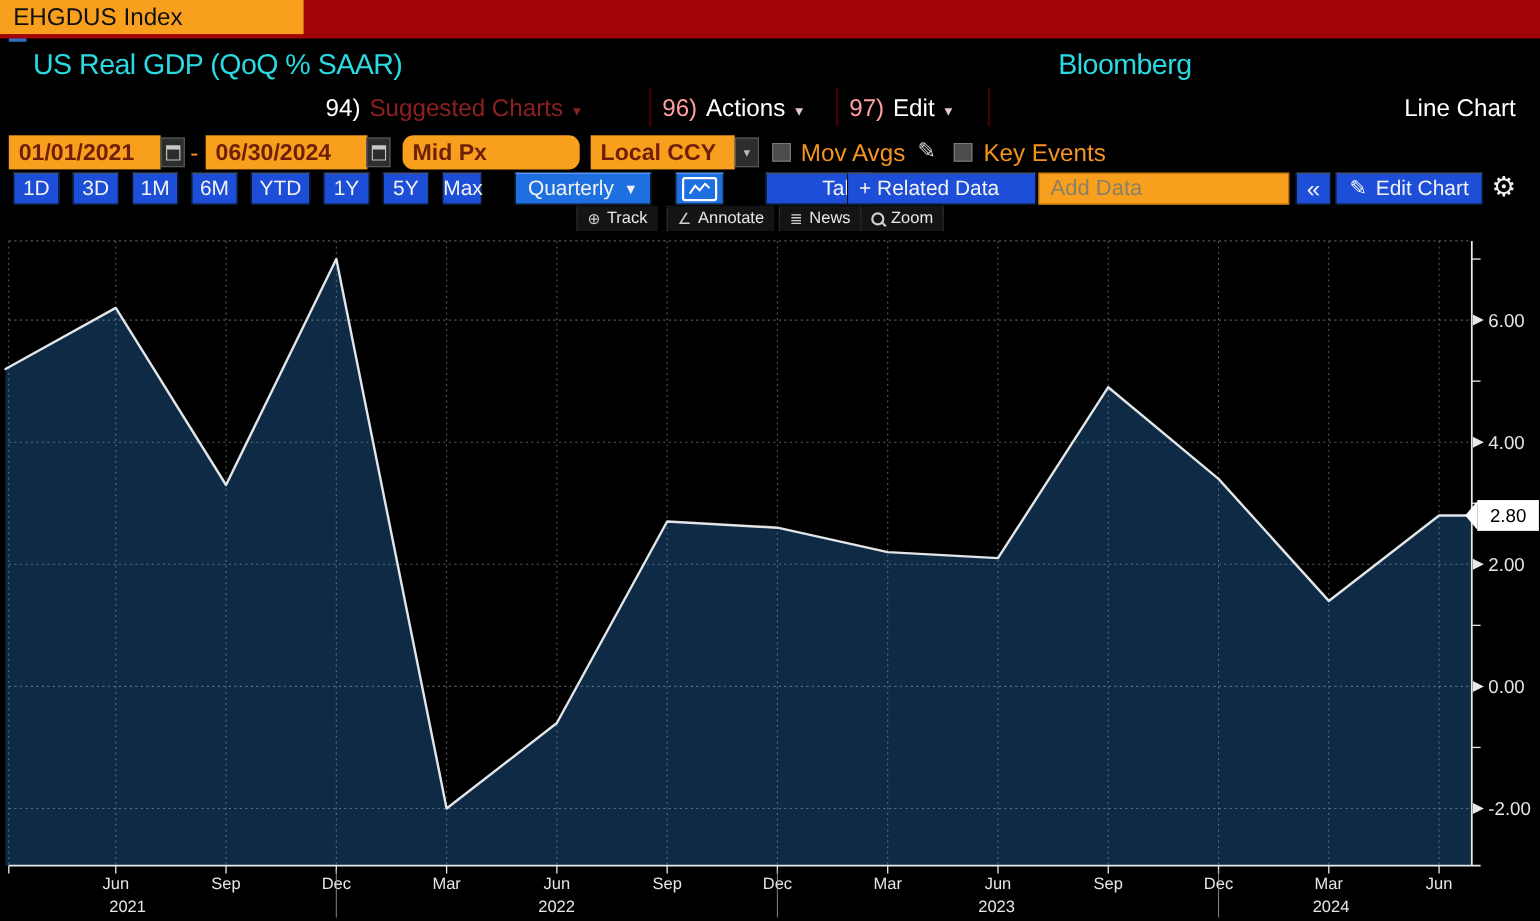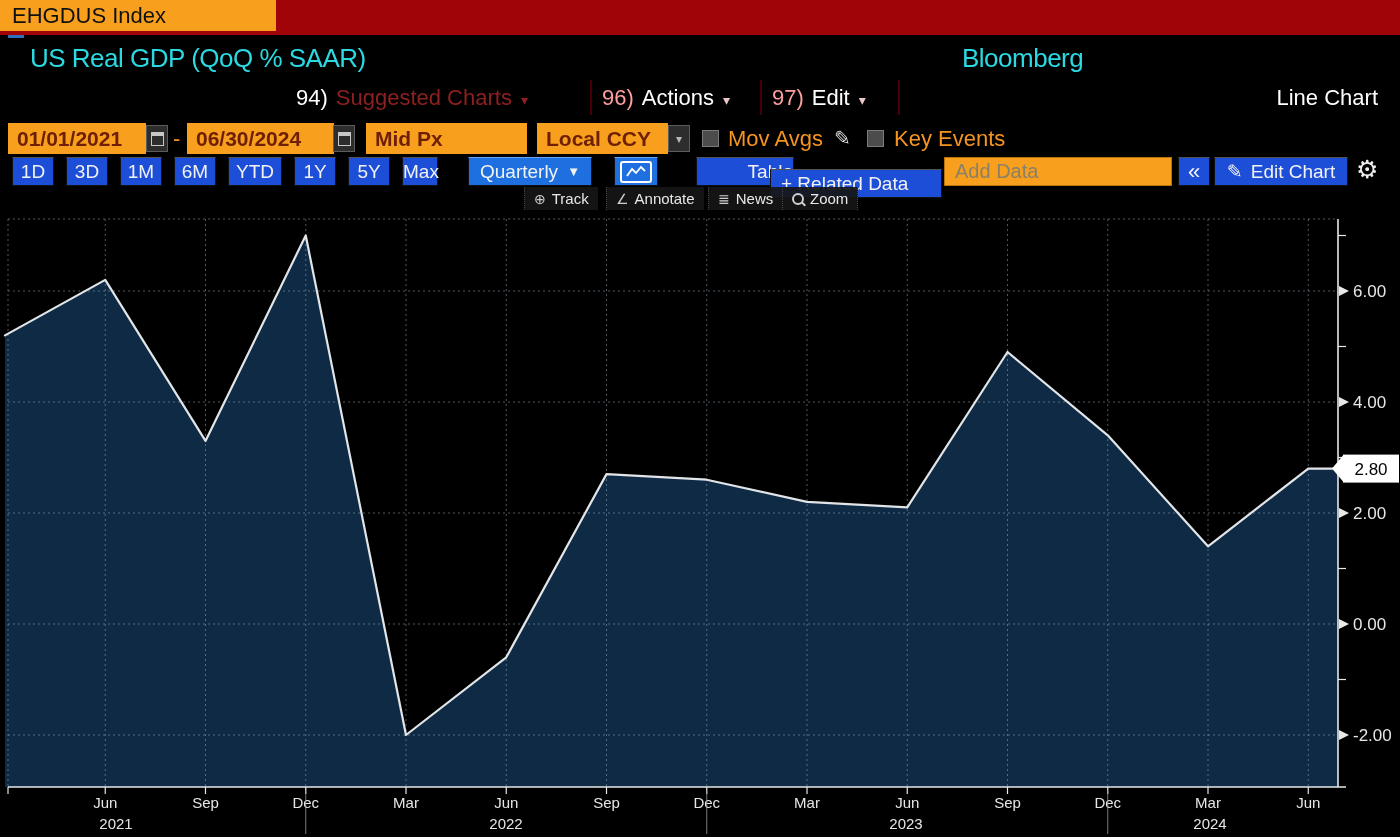--- a/index.html
+++ b/index.html
@@ -73,21 +73,21 @@
 
 <div class="abs field" style="left:8px;width:129px;">01/01/2021</div>
 <div class="abs mini-btn" style="left:146px;">
     <span class="cal-glyph"></span>
   </div>
 <span class="abs set-lbl" style="left:173px;">-</span>
 <div class="abs field" style="left:187px;width:138px;">06/30/2024</div>
 <div class="abs mini-btn" style="left:333px;">
     <span class="cal-glyph"></span>
   </div>
-<div class="abs field" style="left:366px;width:152px;">Mid Px</div>
+<div class="abs field" style="left:366px;width:152px;border-radius:10px;">Mid Px</div>
 <div class="abs field" style="left:537px;width:122px;">Local CCY</div>
 <div class="abs mini-btn" style="left:668px;">
     <span style="color:#b8b8b8;font-size:12px;">▾</span>
   </div>
 <div class="abs chk" style="left:702px;"></div>
 <span class="abs set-lbl" style="left:728px;">Mov Avgs</span>
 <span class="abs set-lbl" style="left:834px;color:#d8d8d8;font-size:20px;">✎</span>
 <div class="abs chk" style="left:867px;"></div>
 <span class="abs set-lbl" style="left:894px;">Key Events</span>
 
@@ -104,21 +104,21 @@
   <span style="font-size:13px;">▼</span>
 </div>
 <div class="abs pbtn blue" style="left:614px;width:44px;display:flex;align-items:center;justify-content:center;">
   <span class="lc-ic">
     <svg width="20" height="12" viewBox="0 0 20 12">
         <polyline points="1,10 6,3 10,7 15,1 19,5" fill="none" stroke="#fff" stroke-width="1.8"></polyline>
       </svg>
   </span>
 </div>
 <div class="abs pbtn" style="left:696px;width:98px;text-align:right;">Table</div>
-<div class="abs pbtn" style="left:770px;width:172px;overflow:hidden;text-align:left;padding-left:10px;margin-top:12px;">+ Related Data</div>
+<div class="abs pbtn" style="left:770px;width:172px;overflow:hidden;text-align:left;padding-left:10px;">+ Related Data</div>
 <div class="abs pbtn" style="left:944px;width:228px;background:#f8a01e;border:1px solid #b87208;color:#8a8066;text-align:left;padding-left:10px;font-size:20px;">Add Data</div>
 <div class="abs pbtn" style="left:1178px;width:32px;font-size:22px;">«</div>
 <div class="abs pbtn" style="left:1214px;width:134px;display:flex;align-items:center;justify-content:center;gap:8px;">
   <span>✎</span>
   <span>Edit Chart</span>
 </div>
 <div class="abs" style="left:1356px;top:155px;font-size:25px;color:#f0f0f0;"><span>⚙</span></div>
 
 <div class="abs tool" style="left:524px;">
   <span class="tool-ic">⊕</span>

